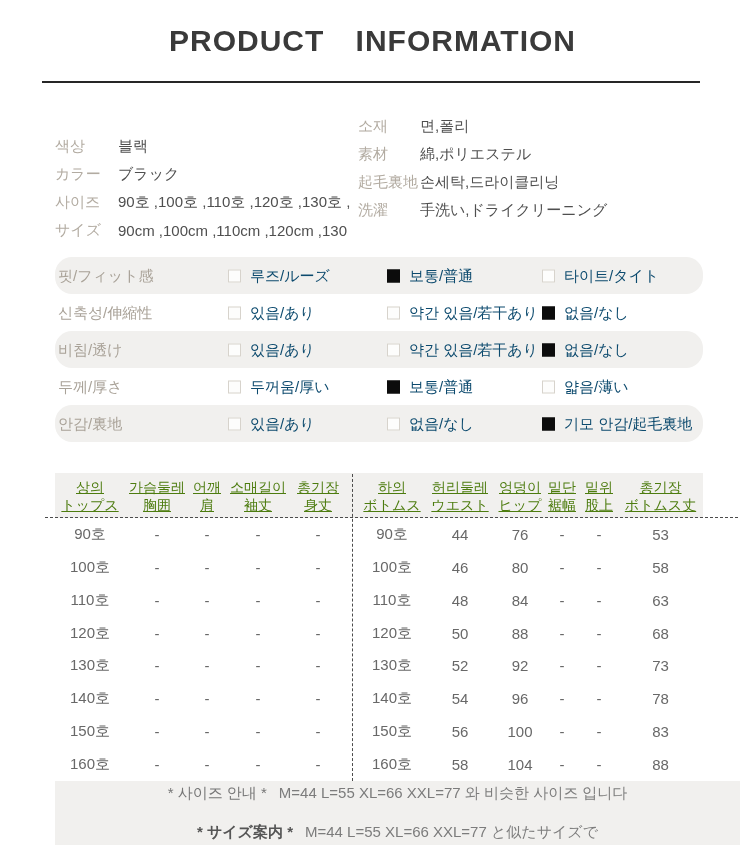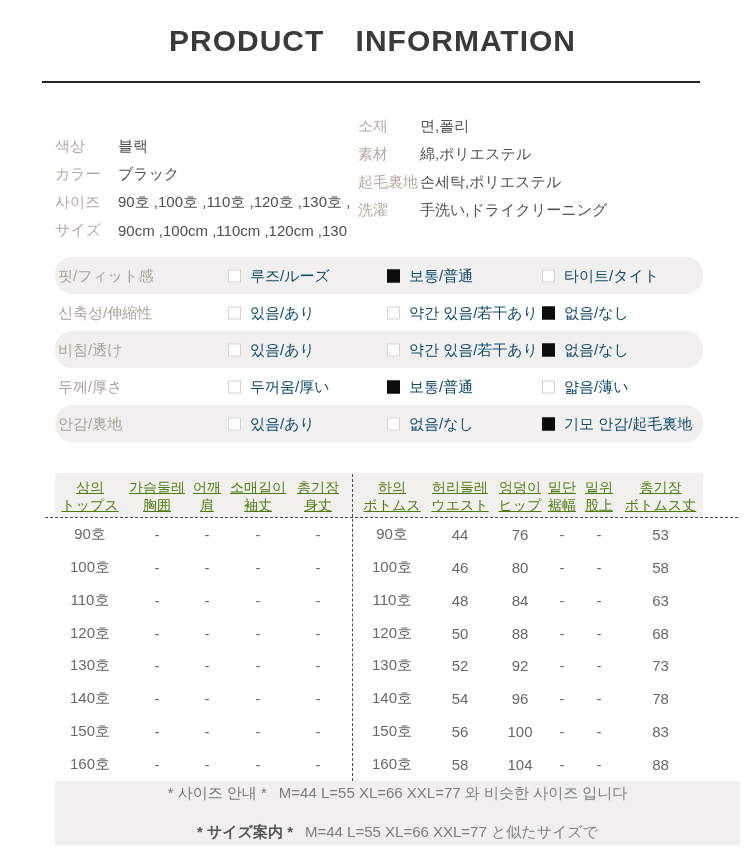--- a/index.html
+++ b/index.html
@@ -114,21 +114,21 @@
     <div class="info-row">
       <div class="info-label">소재</div>
       <div class="info-value">면,폴리</div>
     </div>
     <div class="info-row">
       <div class="info-label">素材</div>
       <div class="info-value">綿,ポリエステル</div>
     </div>
     <div class="info-row">
       <div class="info-label">起毛裏地</div>
-      <div class="info-value">손세탁,ポリエステル</div>
+      <div class="info-value">손세탁,드라이클리닝</div>
     </div>
     <div class="info-row">
       <div class="info-label">洗濯</div>
       <div class="info-value">手洗い,ドライクリーニング</div>
     </div>
   </div>
 
 <div id="attrs">
     <div class="attr-row shaded">
       <div class="attr-label">핏/フィット感</div>

